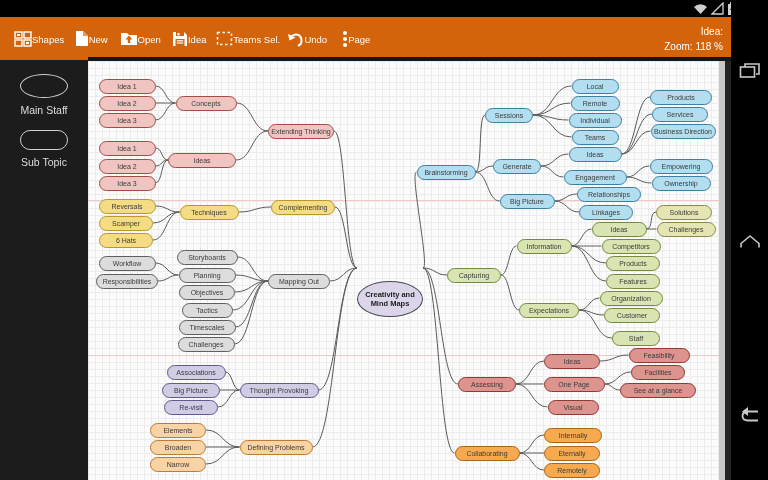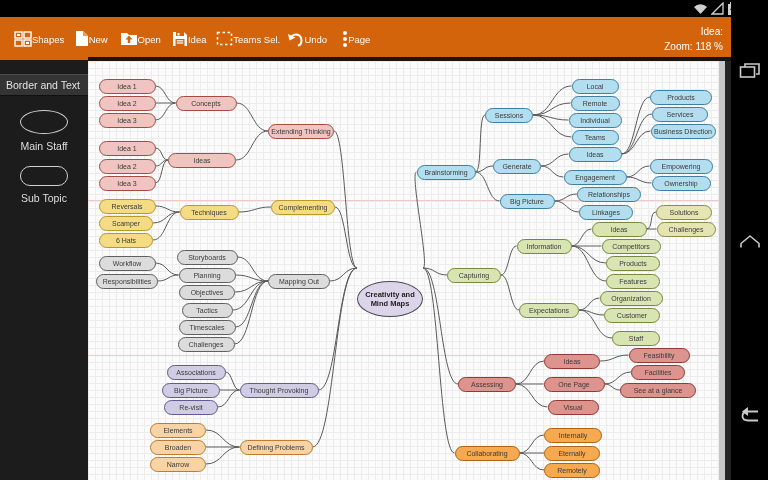--- a/index.html
+++ b/index.html
@@ -140,21 +140,20 @@
     </span>
     <span class="tlabel">Page</span>
   </div>
   <div class="tb-right">
     <div>Idea:</div>
     <div>Zoom: 118 %</div>
   </div>
 </div>
 
 <div class="sidebar">
-  <div class="sb-title">Border and Text</div>
   <div class="sb-shape sb-ellipse"></div>
   <div class="sb-label">Main Staff</div>
   <div class="sb-shape sb-stadium"></div>
   <div class="sb-label">Sub Topic</div>
 </div>
 
 <div class="canvas-border-top"></div>
 <div class="canvas" id="canvas">
   <div class="pageline" style="top:139px"></div>
   <div class="pageline" style="top:294px"></div>

